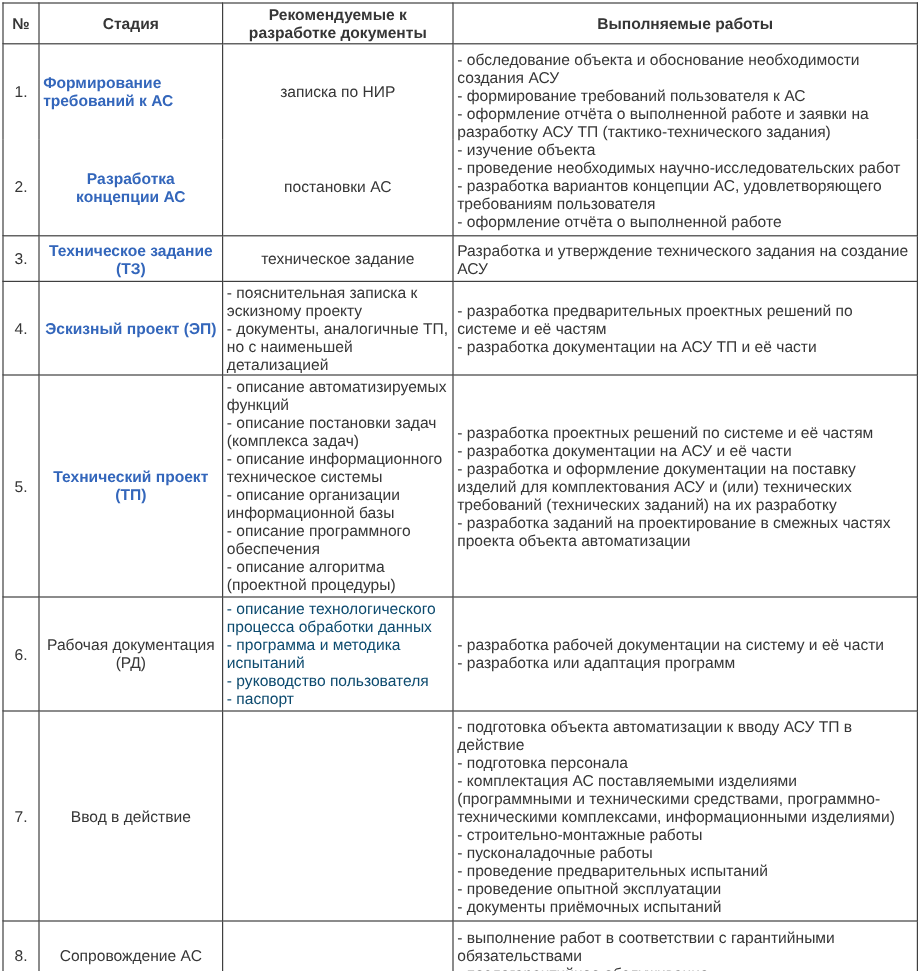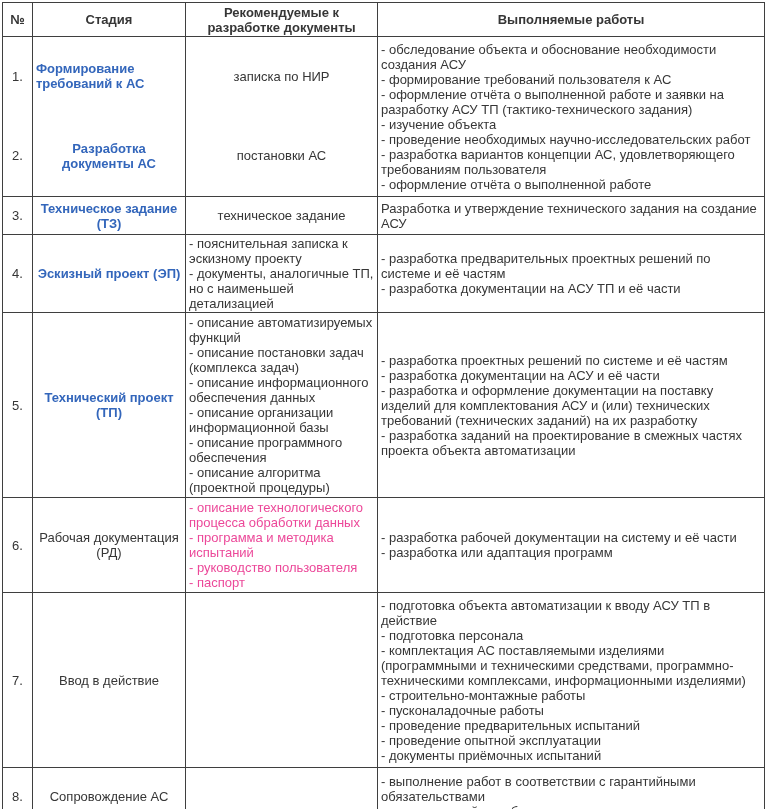--- a/index.html
+++ b/index.html
@@ -39,21 +39,21 @@
   }
   td.left {
     text-align: left;
   }
   .link {
     color: #3366bb;
     cursor: pointer;
     font-weight: bold;
   }
   .blue-list .li {
-    color: #ec4899;
+    color: #0c4a6e;
     cursor: pointer;
   }
   .li {
     text-align: left;
   }
   
   tr.r1 td.no-b {
     border-bottom: none;
   }
   tr.r2 td.no-t {
@@ -97,21 +97,21 @@
           <div class="li">- формирование требований пользователя к АС</div>
           <div class="li">- оформление отчёта о выполненной работе и заявки на разработку АСУ ТП (тактико-технического задания)</div>
           <div class="li">- изучение объекта</div>
           <div class="li">- проведение необходимых научно-исследовательских работ</div>
           <div class="li">- разработка вариантов концепции АС, удовлетворяющего требованиям пользователя</div>
           <div class="li">- оформление отчёта о выполненной работе</div>
         </td>
     </tr>
     <tr class="r2">
       <td class="num no-t">2.</td>
-      <td class="center no-t"><span class="link">Разработка документы АС</span></td>
+      <td class="center no-t"><span class="link">Разработка концепции АС</span></td>
       <td class="center no-t">постановки АС</td>
     </tr>
     <tr class="r3">
       <td class="num">3.</td>
       <td class="center"><span class="link">Техническое задание (ТЗ)</span></td>
       <td class="center">техническое задание</td>
       <td class="left">Разработка и утверждение технического задания на создание АСУ</td>
     </tr>
     <tr class="r4">
       <td class="num">4.</td>
@@ -124,21 +124,21 @@
           <div class="li">- разработка предварительных проектных решений по системе и её частям</div>
           <div class="li">- разработка документации на АСУ ТП и её части</div>
         </td>
     </tr>
     <tr class="r5">
       <td class="num">5.</td>
       <td class="center"><span class="link">Технический проект (ТП)</span></td>
       <td class="left">
           <div class="li">- описание автоматизируемых функций</div>
           <div class="li">- описание постановки задач (комплекса задач)</div>
-          <div class="li">- описание информационного обеспечения данных</div>
+          <div class="li">- описание информационного техническое системы</div>
           <div class="li">- описание организации информационной базы</div>
           <div class="li">- описание программного обеспечения</div>
           <div class="li">- описание алгоритма (проектной процедуры)</div>
         </td>
       <td class="left">
           <div class="li">- разработка проектных решений по системе и её частям</div>
           <div class="li">- разработка документации на АСУ и её части</div>
           <div class="li">- разработка и оформление документации на поставку изделий для комплектования АСУ и (или) технических требований (технических заданий) на их разработку</div>
           <div class="li">- разработка заданий на проектирование в смежных частях проекта объекта автоматизации</div>
         </td>

